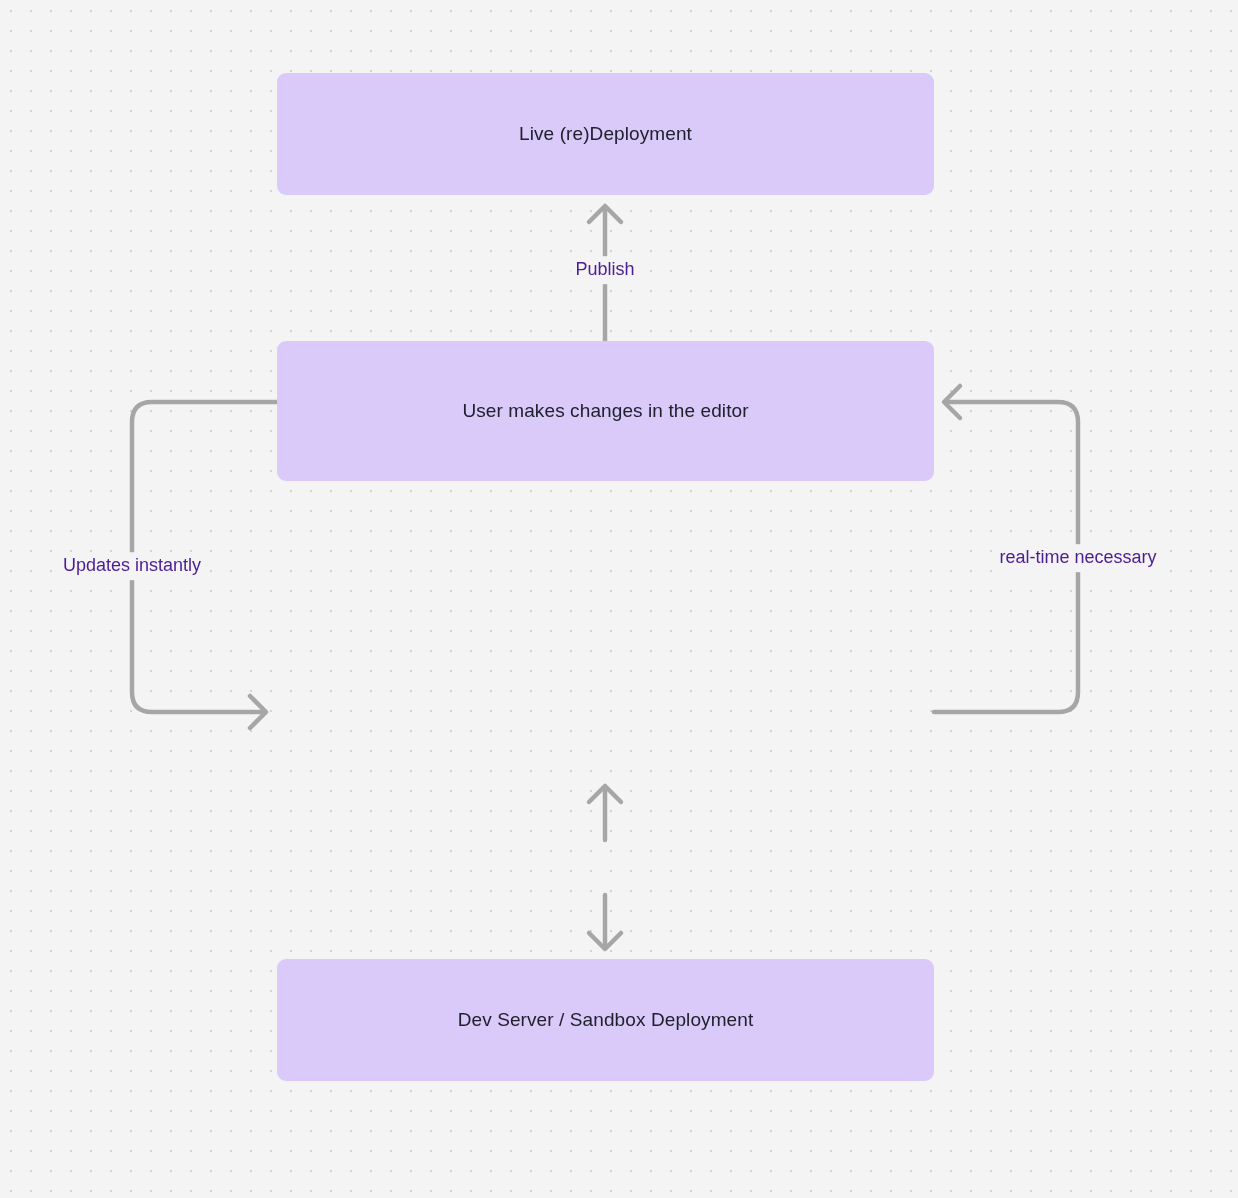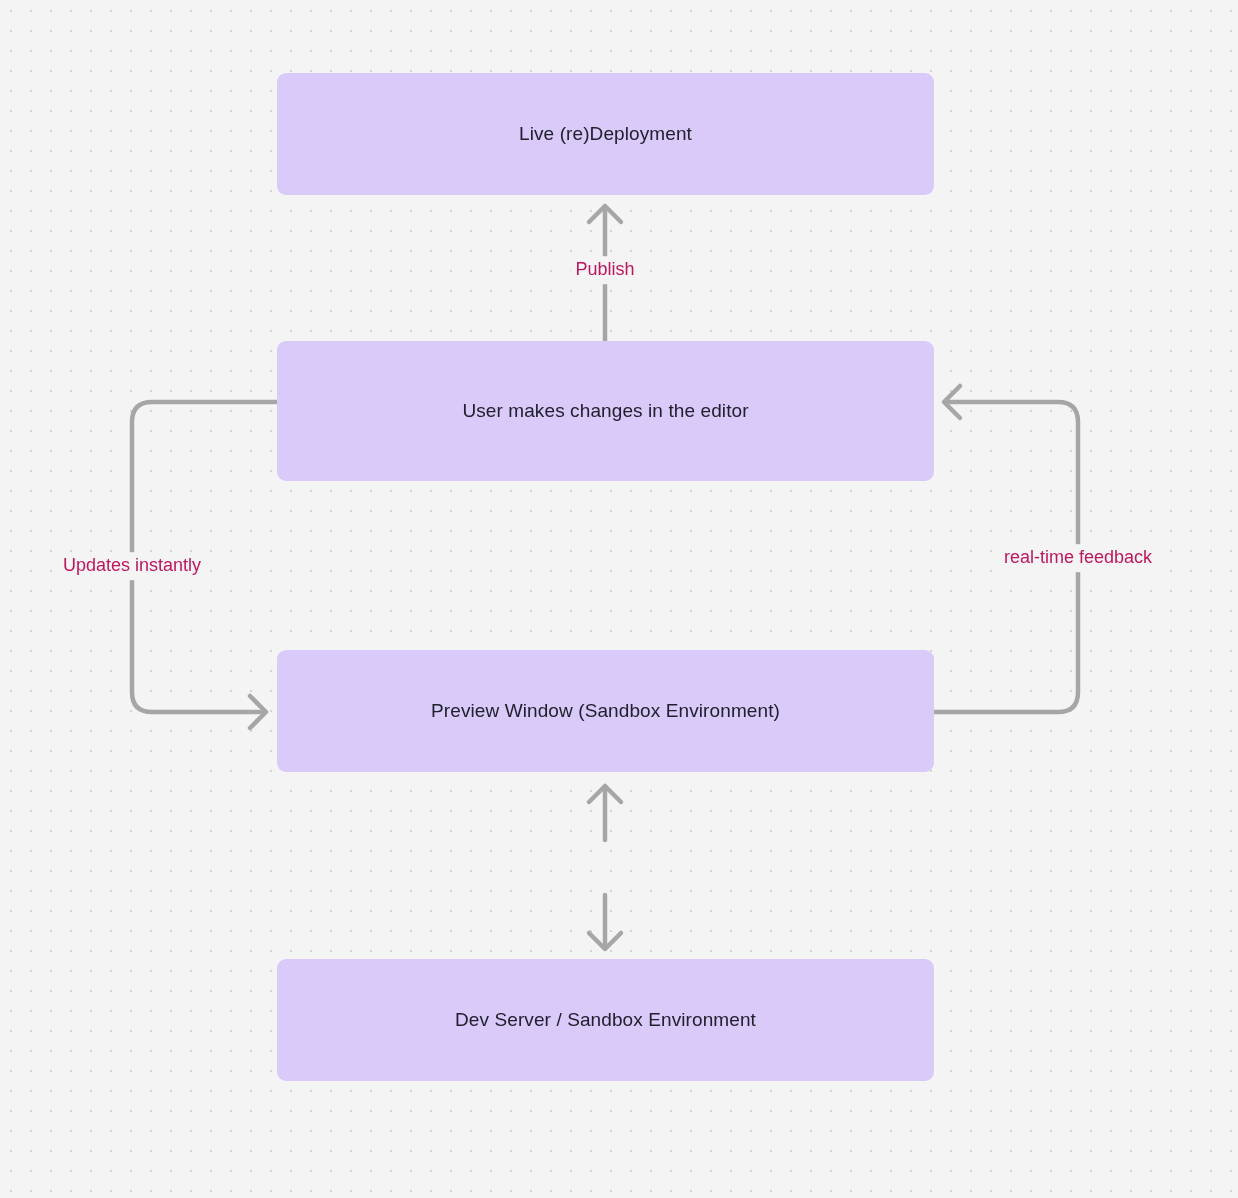--- a/index.html
+++ b/index.html
@@ -51,21 +51,21 @@
     white-space: nowrap;
   }
 
   #node-live      { left: 277px; top: 73px;  width: 657px; height: 122px; }
   #node-user      { left: 277px; top: 341px; width: 657px; height: 140px; }
   #node-preview   { left: 277px; top: 650px; width: 657px; height: 122px; }
   #node-devserver { left: 277px; top: 959px; width: 657px; height: 122px; }
 
   .edge-label {
     position: absolute;
-    color: #be185d;
+    color: #4c1d95;
     font-size: 18px;
     line-height: 1.2;
     white-space: nowrap;
     background-color: #f4f4f5;
     padding: 3px 5px;
     transform: translate(-50%, -50%);
   }
   #label-publish        { left: 605px;  top: 270px; }
   #label-updates        { left: 132px;  top: 566px; }
   #label-realtime       { left: 1078px; top: 558px; }
@@ -102,25 +102,22 @@
   </svg>
 
   <div class="node" id="node-live">
     <span class="node-label">Live (re)Deployment</span>
   </div>
 
   <div class="node" id="node-user">
     <span class="node-label">User makes changes in the editor</span>
   </div>
 
-  <div class="node" id="node-preview">
-    <span class="node-label">Preview Window (Sandbox Environment)</span>
-  </div>
 
   <div class="node" id="node-devserver">
-    <span class="node-label">Dev Server / Sandbox Environment</span>
+    <span class="node-label">Dev Server / Sandbox Deployment</span>
   </div>
 
   <div class="edge-label" id="label-publish">Publish</div>
   <div class="edge-label" id="label-updates">Updates instantly</div>
-  <div class="edge-label" id="label-realtime">real-time feedback</div>
+  <div class="edge-label" id="label-realtime">real-time necessary</div>
 
 </div>
 
 </body></html>

